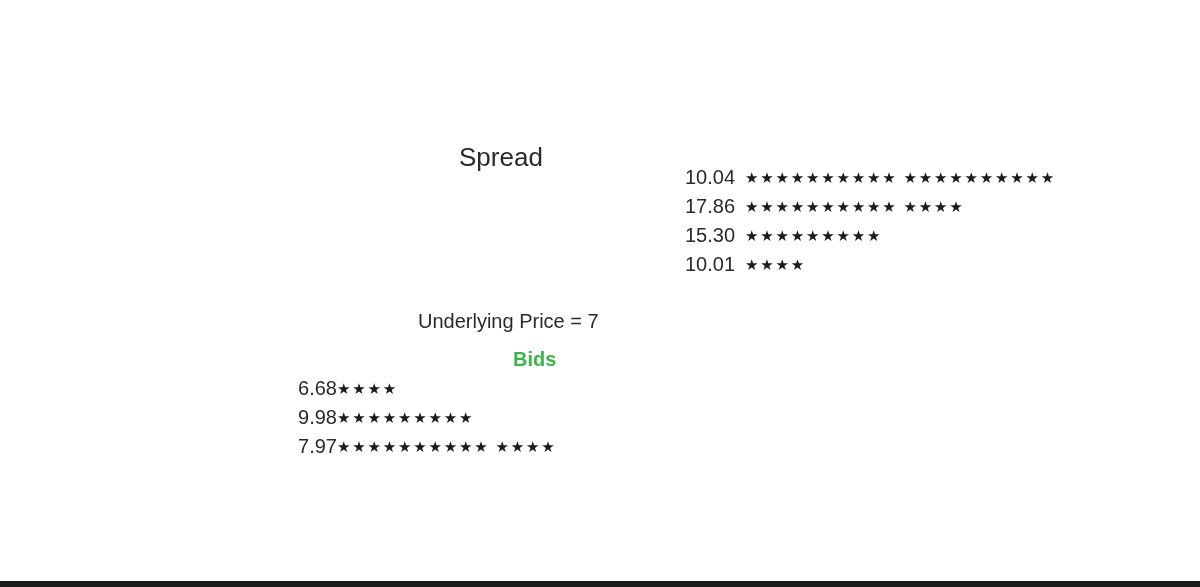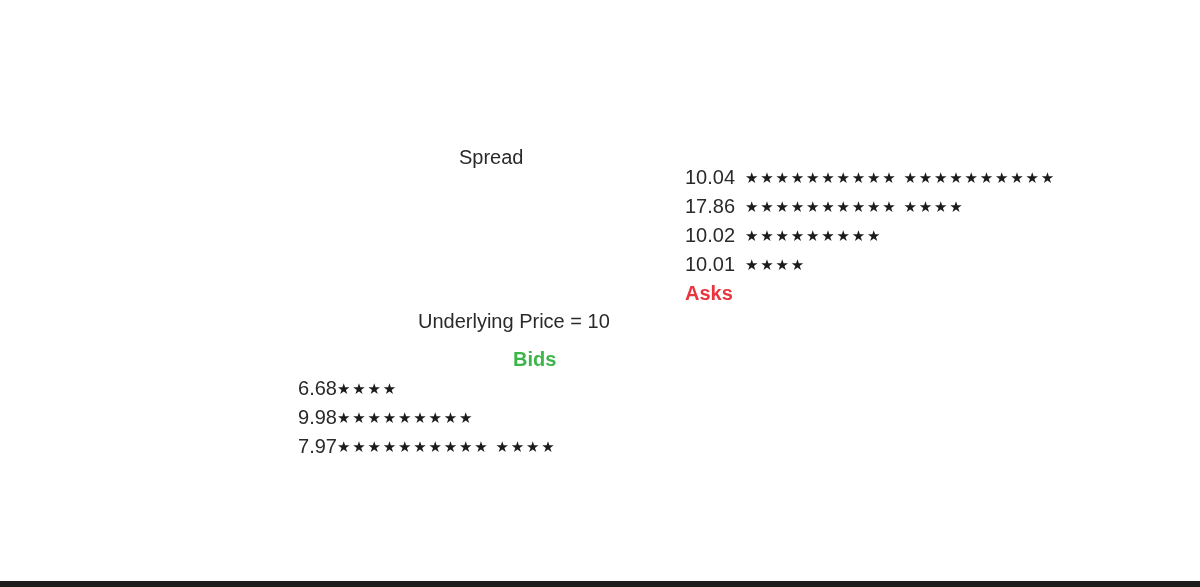--- a/index.html
+++ b/index.html
@@ -13,21 +13,21 @@
     height: 587px;
     background: #ffffff;
     overflow: hidden;
     font-family: "Liberation Sans", sans-serif;
     color: #2a2a2a;
   }
   .spread-label {
     position: absolute;
     left: 459px;
     top: 143px;
-    font-size: 20px;
+    font-size: 26px;
     line-height: 28px;
     color: #2a2a2a;
   }
   .underlying-label {
     position: absolute;
     left: 418px;
     top: 307px;
     font-size: 20px;
     line-height: 28px;
     color: #2a2a2a;
@@ -90,31 +90,30 @@
   <div class="asks-block">
     <div class="level-row">
       <span class="price">10.04</span>
       <span class="stars">★★★★★★★★★★ ★★★★★★★★★★</span>
     </div>
     <div class="level-row">
       <span class="price">17.86</span>
       <span class="stars">★★★★★★★★★★ ★★★★</span>
     </div>
     <div class="level-row">
-      <span class="price">10.02</span>
+      <span class="price">15.30</span>
       <span class="stars">★★★★★★★★★</span>
     </div>
     <div class="level-row">
       <span class="price">10.01</span>
       <span class="stars">★★★★</span>
     </div>
-    <div class="side-label asks">Asks</div>
   </div>
 
-  <div class="underlying-label">Underlying Price = 10</div>
+  <div class="underlying-label">Underlying Price = 7</div>
 
   <div class="bids-block">
     <div class="side-label bids">Bids</div>
     <div class="level-row">
       <span class="price">6.68</span>
       <span class="stars">★★★★</span>
     </div>
     <div class="level-row">
       <span class="price">9.98</span>
       <span class="stars">★★★★★★★★★</span>

